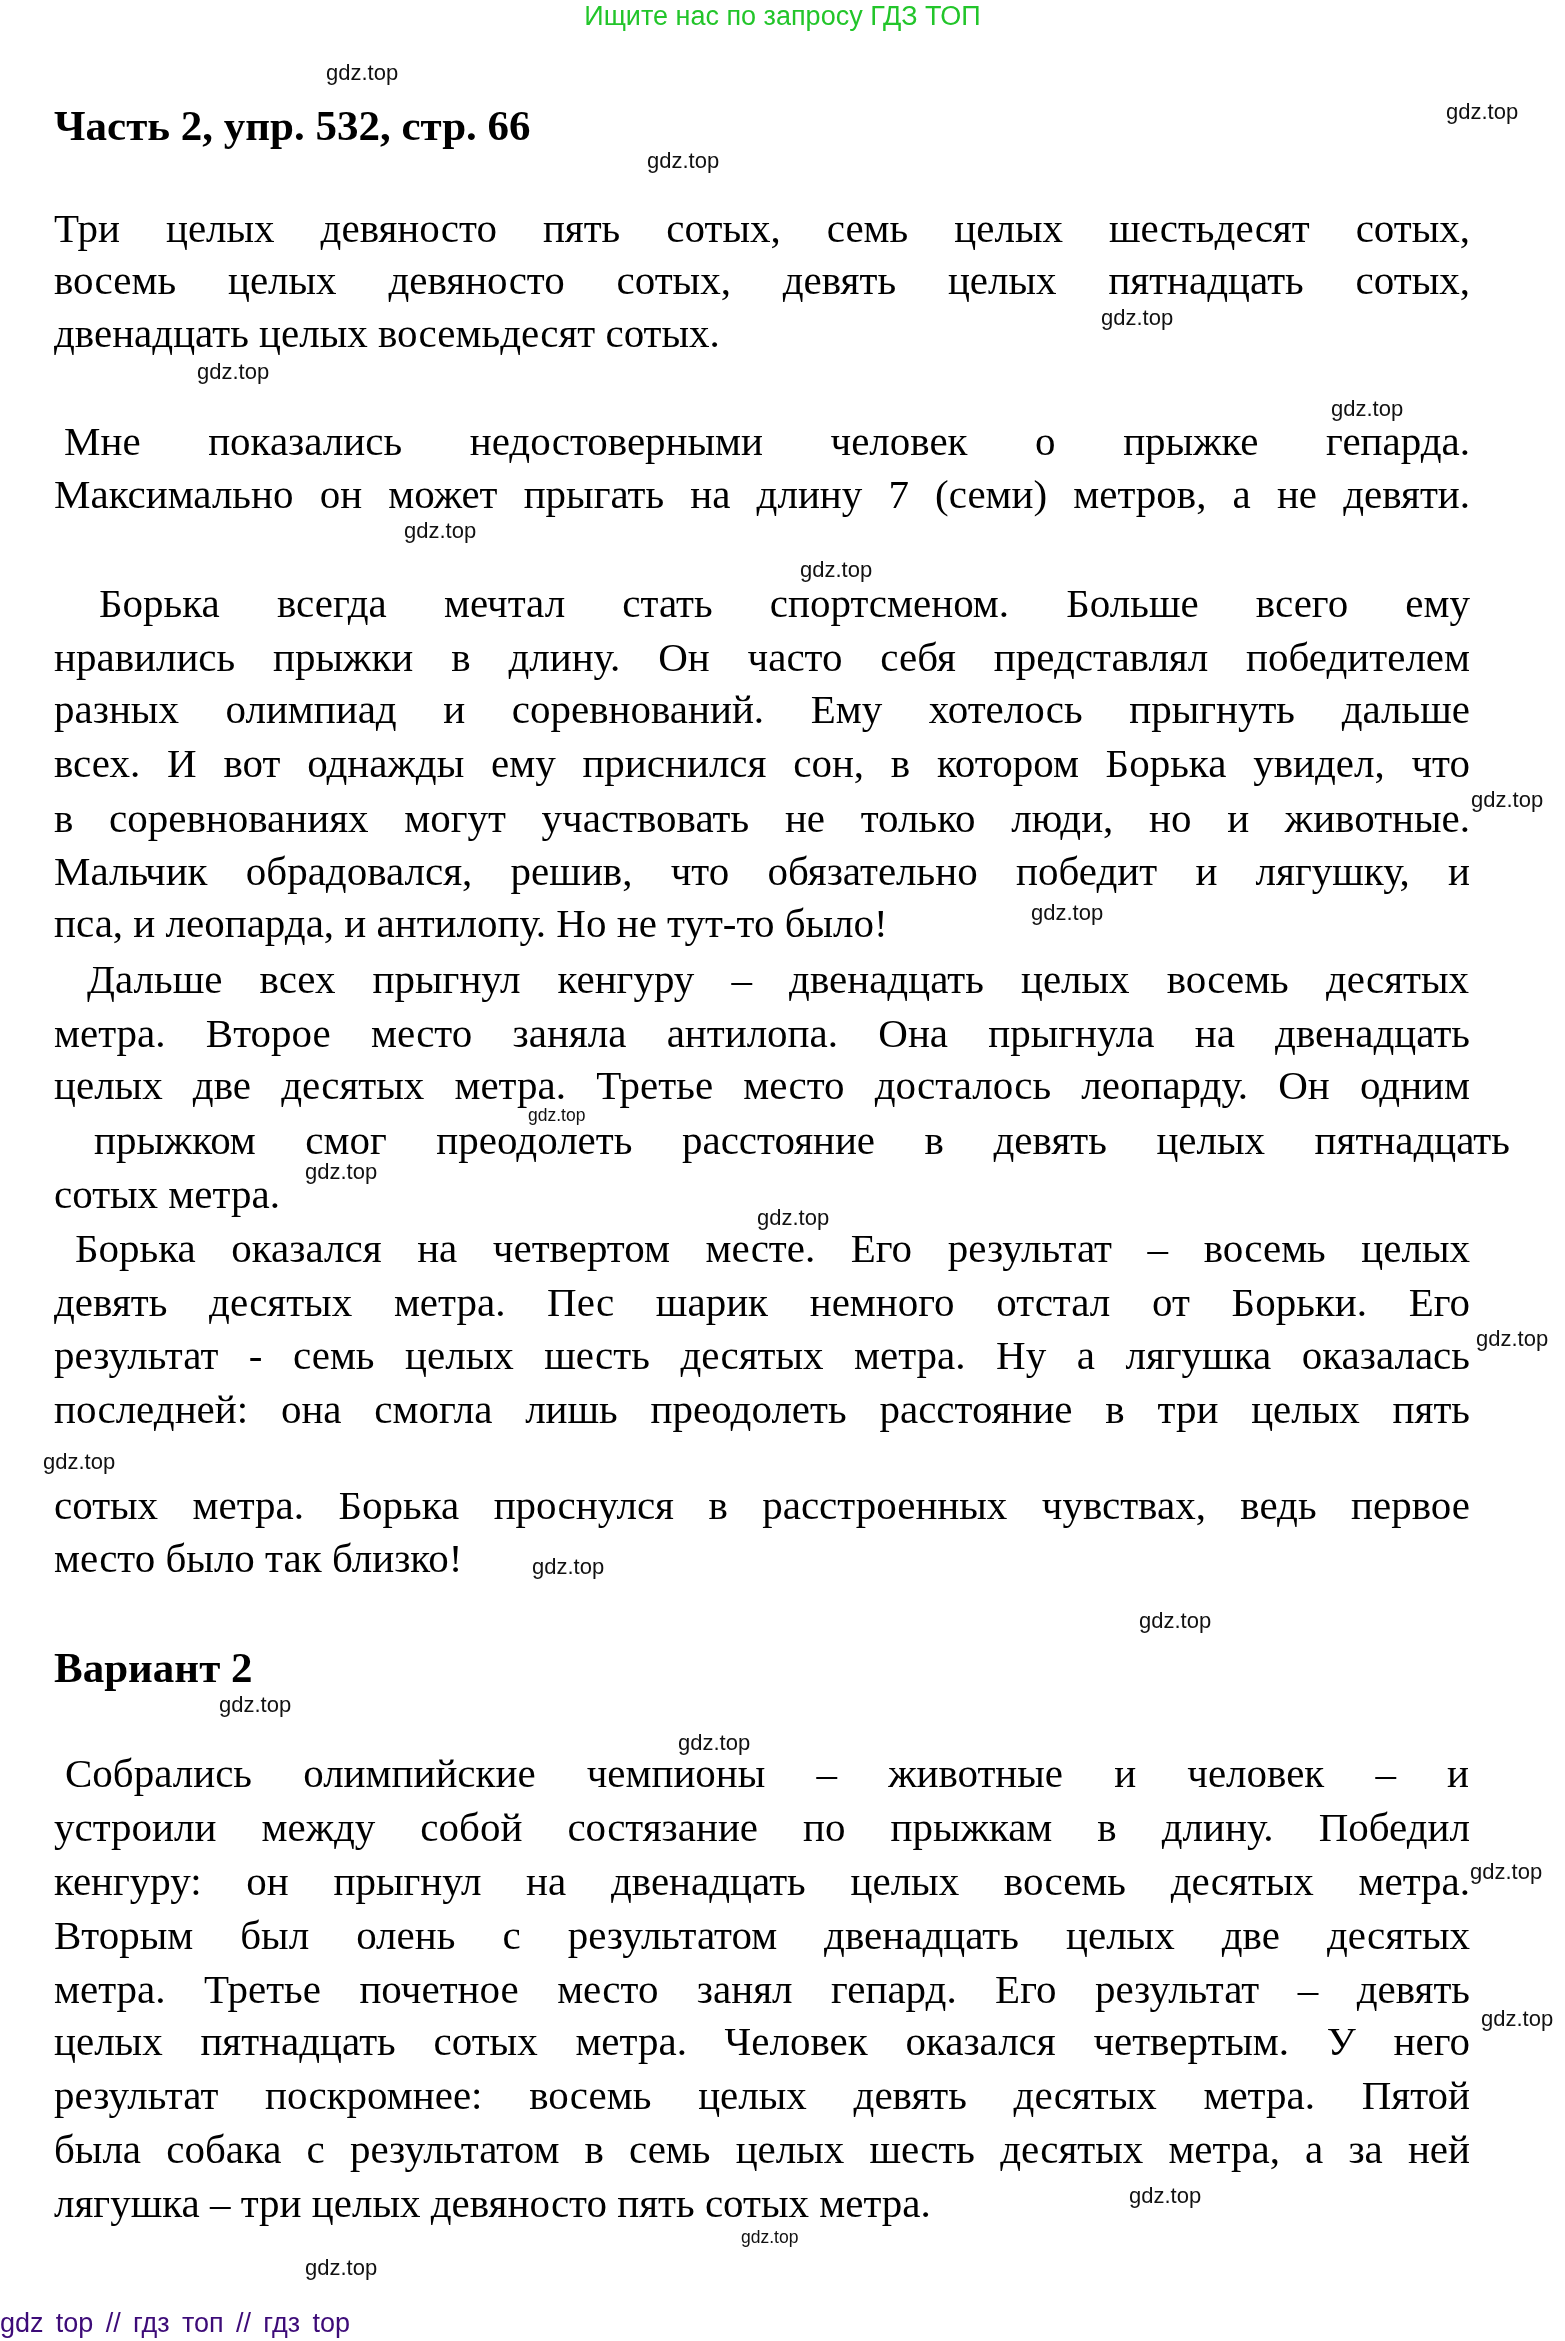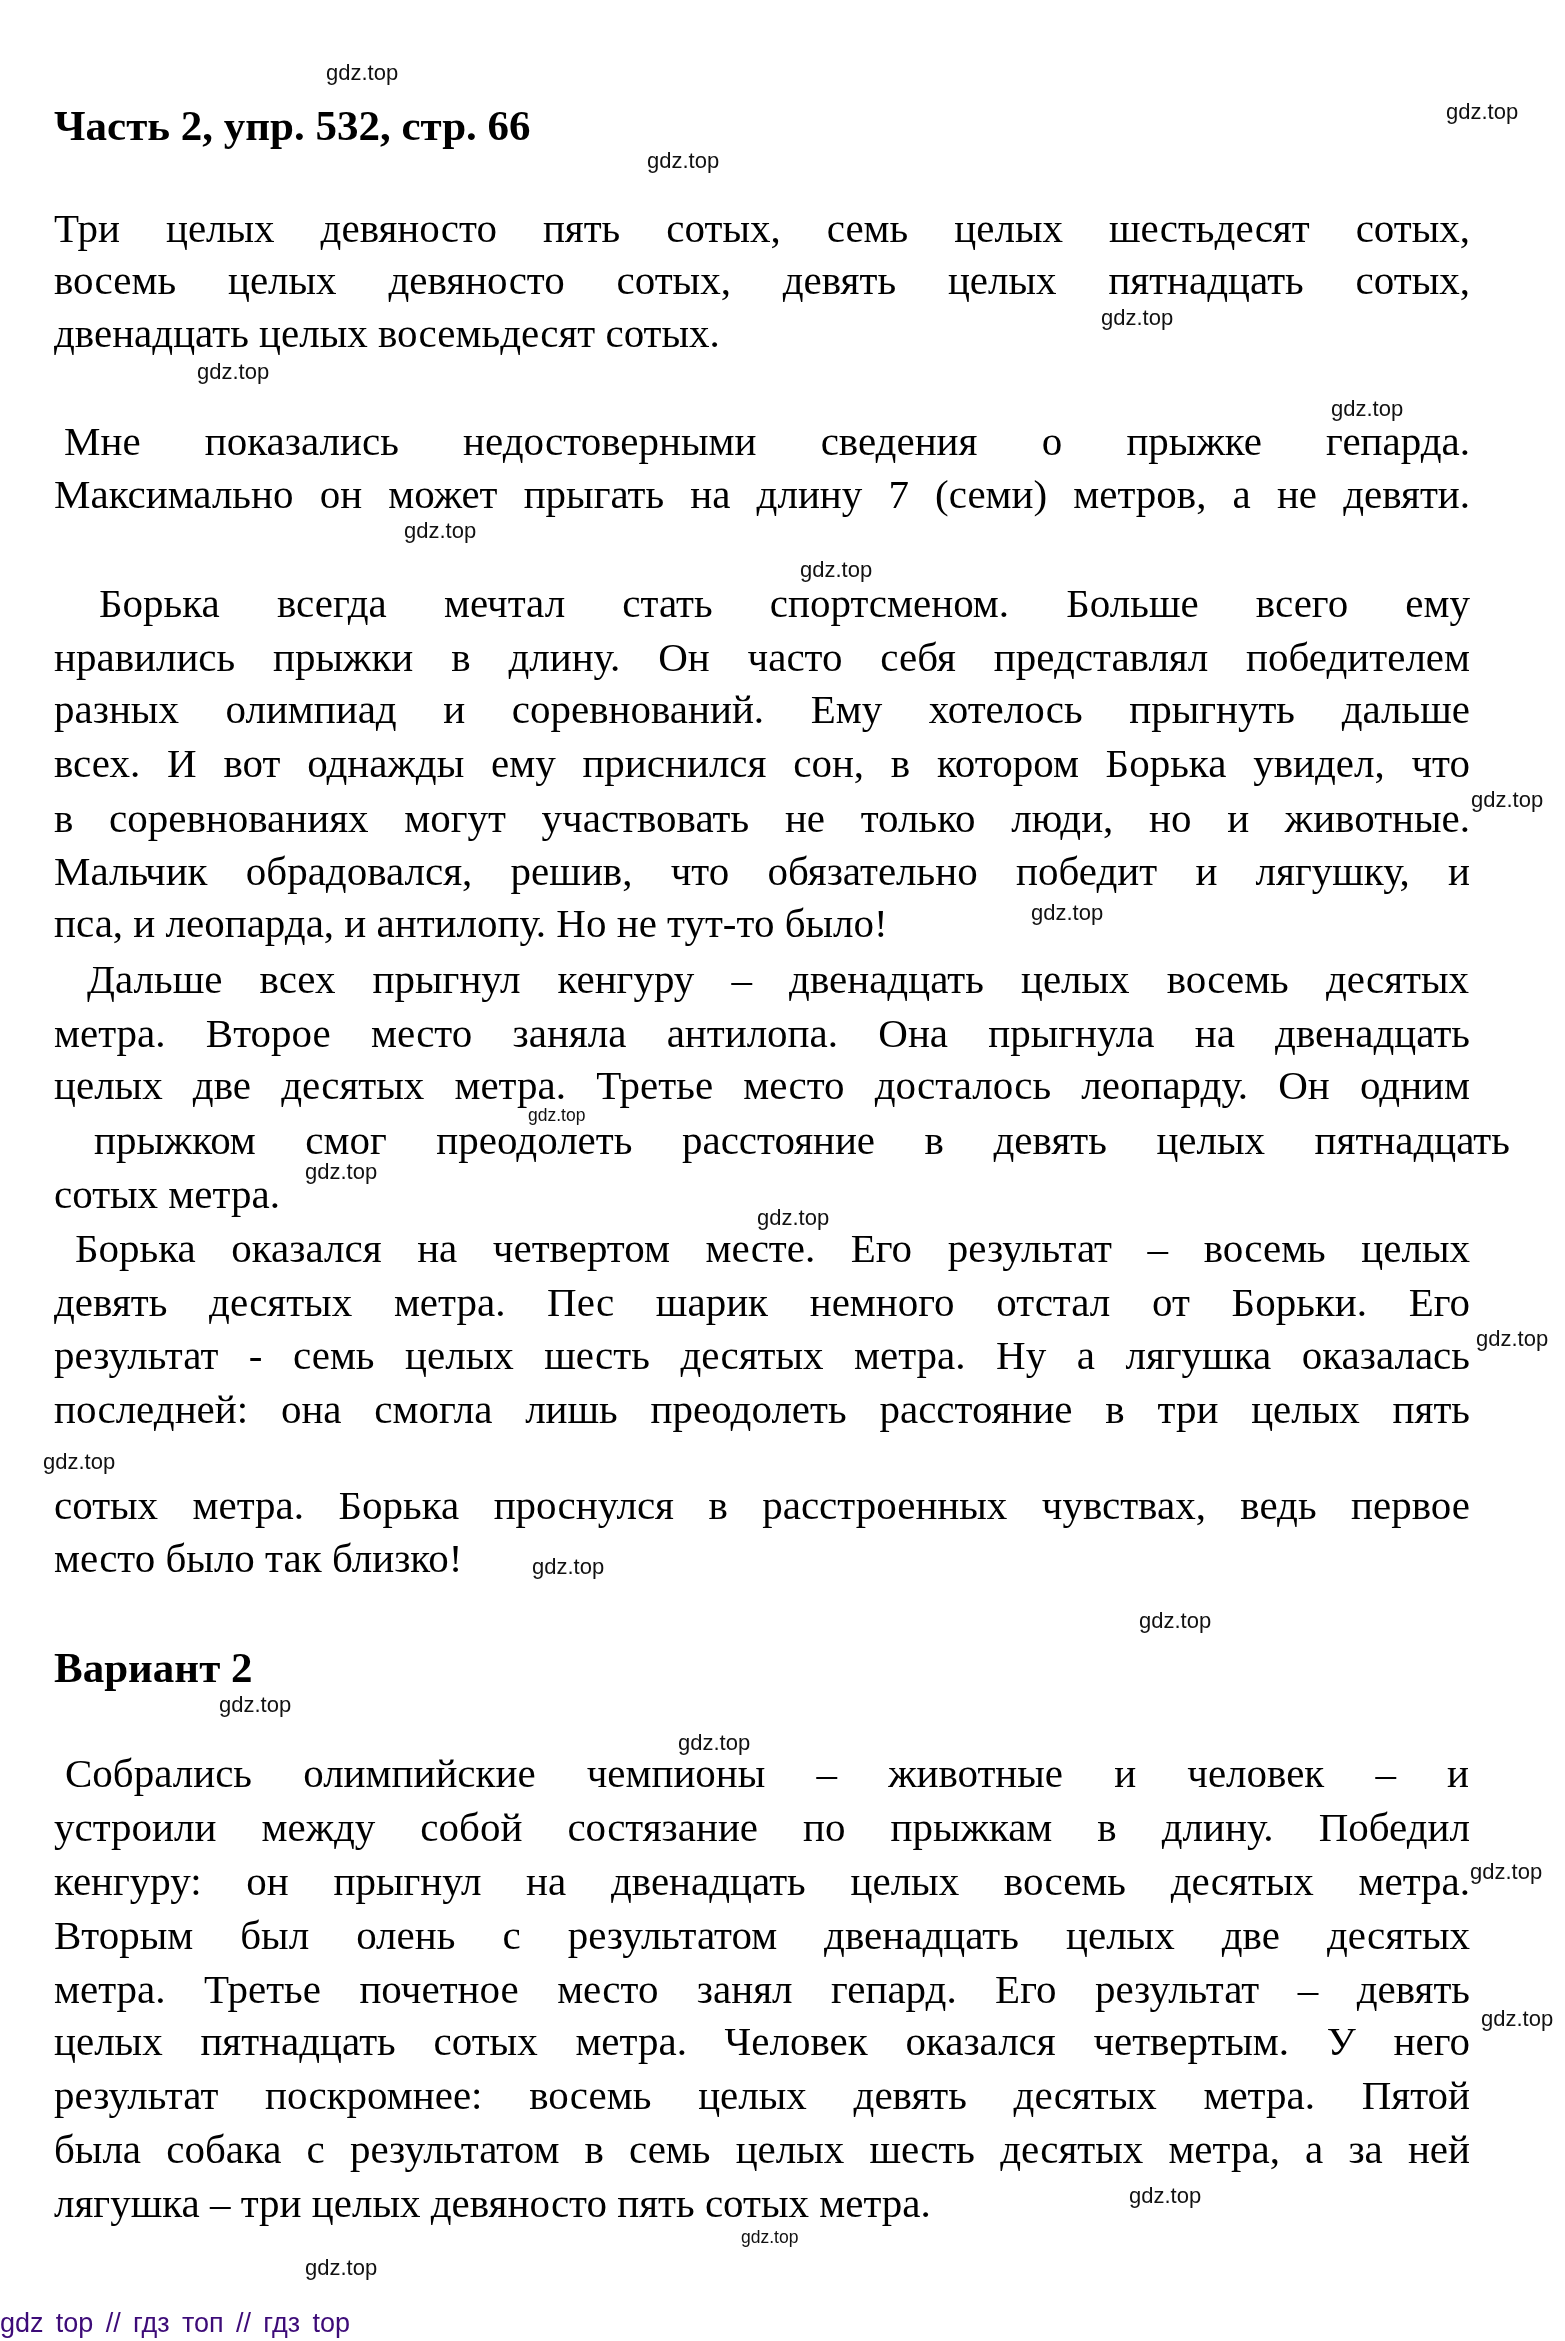--- a/index.html
+++ b/index.html
@@ -30,31 +30,32 @@
     position: absolute; font-family: "Liberation Sans", sans-serif;
     font-size: 22px; line-height: 25.4px; color: #111; white-space: nowrap;
   }
   .wm.small { font-size: 17.5px; line-height: 20.7px; }
 </style>
 </head>
 <body>
 
 <div class="page">
 
+  <div class="top-banner">Ищите нас по запросу ГДЗ ТОП</div>
 
   <div class="heading" style="top:100px;">Часть 2, упр. 532, стр. 66</div>
 
   <div>
     <div class="line j" style="top:202px;">Три целых девяносто пять сотых, семь целых шестьдесят сотых,</div>
     <div class="line j" style="top:254px;">восемь целых девяносто сотых, девять целых пятнадцать сотых,</div>
     <div class="line" style="top:307px;">двенадцать целых восемьдесят сотых.</div>
   </div>
 
   <div>
-    <div class="line j" style="top:415px; left:64px; width:1406px;"> Мне показались недостоверными сведения о прыжке гепарда.</div>
+    <div class="line j" style="top:415px; left:64px; width:1406px;"> Мне показались недостоверными человек о прыжке гепарда.</div>
     <div class="line j" style="top:468px;">Максимально он может прыгать на длину 7 (семи) метров, а не девяти.</div>
   </div>
 
   <div>
     <div class="line j" style="top:577px; left:99px; width:1371px;">  Борька всегда мечтал стать спортсменом. Больше всего ему</div>
     <div class="line j" style="top:631px;">нравились прыжки в длину. Он часто себя представлял победителем</div>
     <div class="line j" style="top:683px;">разных олимпиад и соревнований. Ему хотелось прыгнуть дальше</div>
     <div class="line j" style="top:737px;">всех. И вот однажды ему приснился сон, в котором Борька увидел, что</div>
     <div class="line j" style="top:792px;">в соревнованиях могут участвовать не только люди, но и животные.</div>
     <div class="line j" style="top:845px;">Мальчик обрадовался, решив, что обязательно победит и лягушку, и</div>

